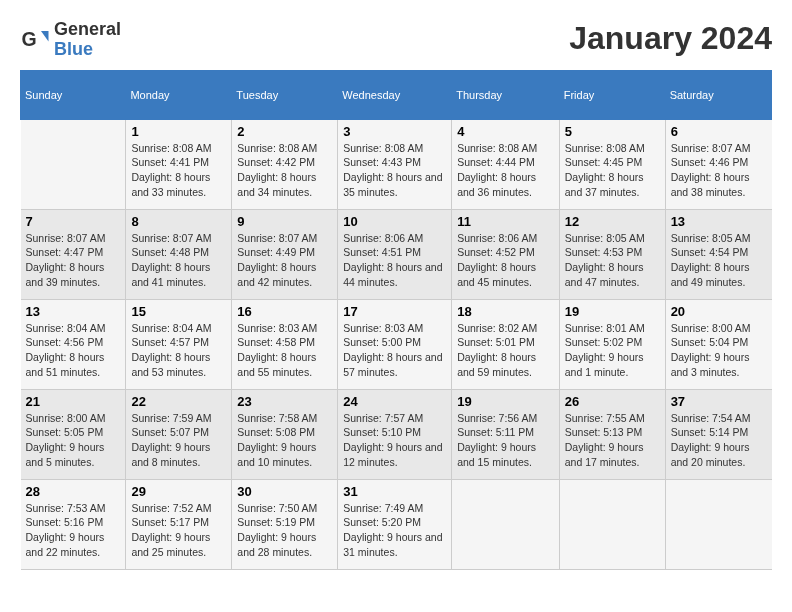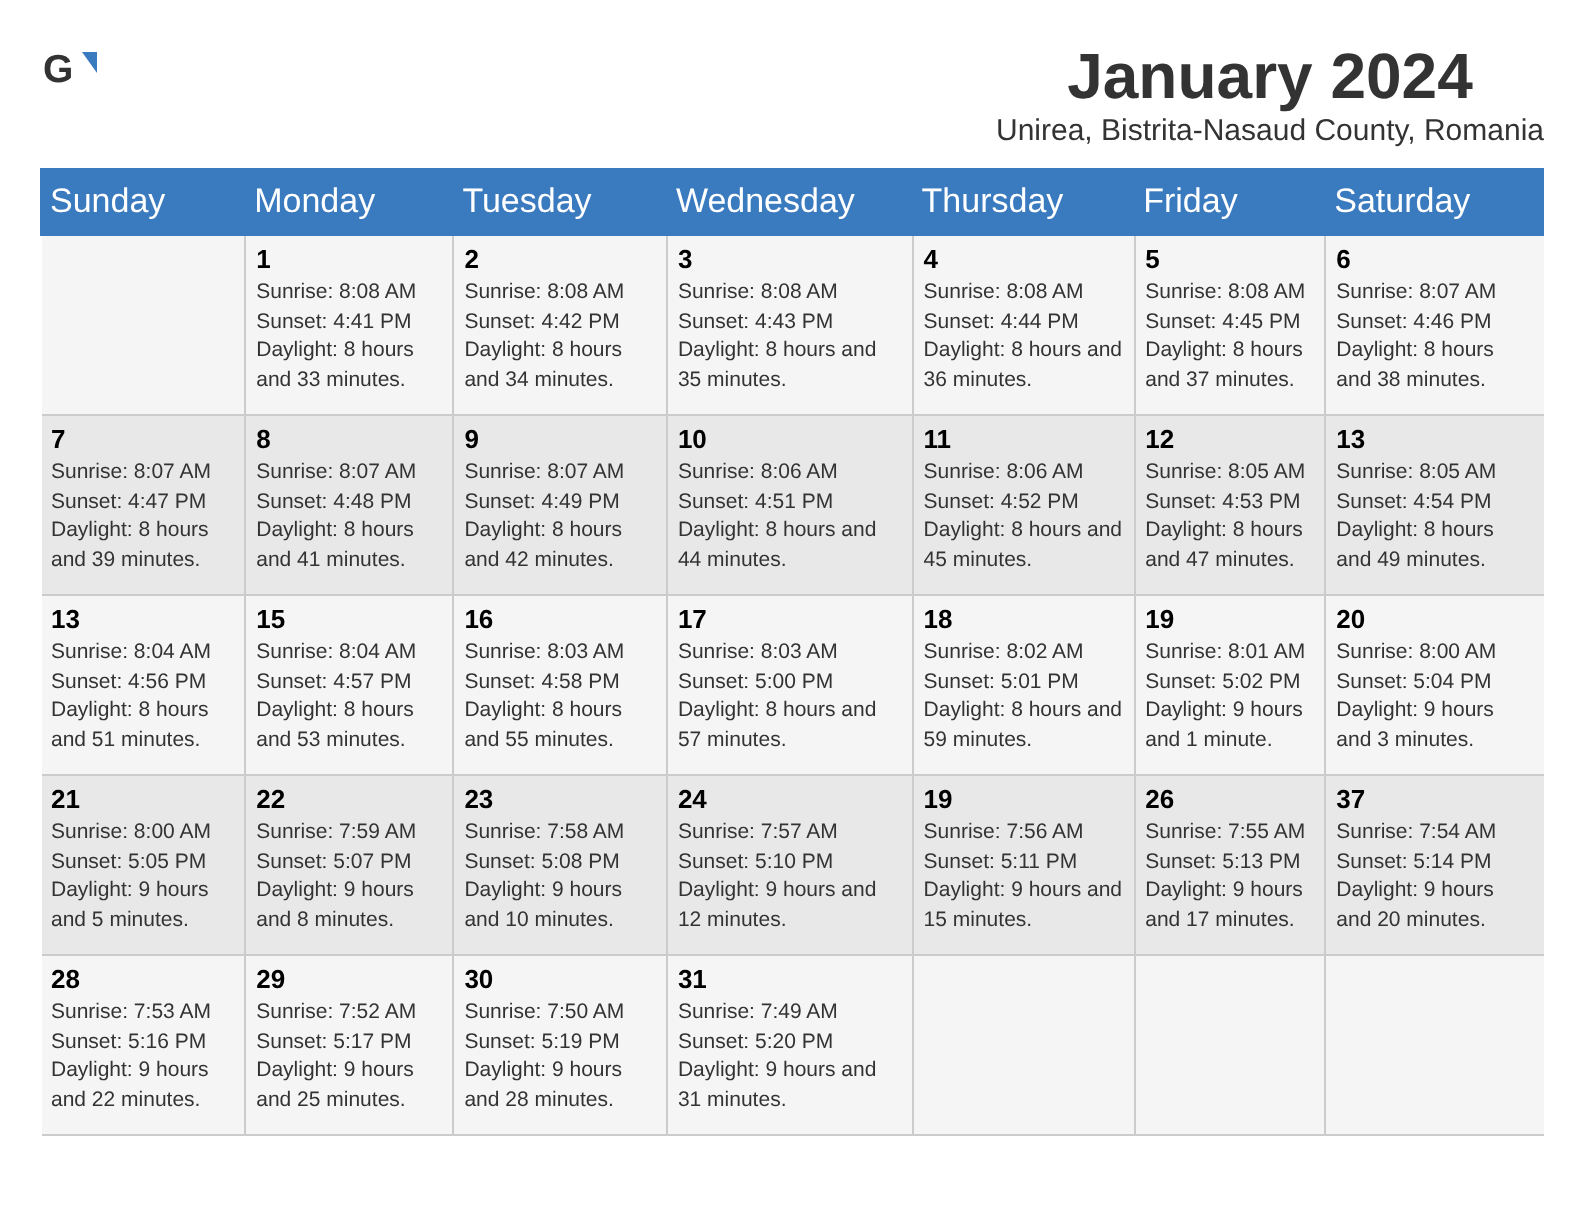--- a/index.html
+++ b/index.html
@@ -47,23 +47,23 @@
       color: #333;
     }
     table {
       width: 100%;
       border-collapse: collapse;
       font-size: 11px;
     }
     thead tr th {
       background-color: #3a7abf;
       color: #fff;
-      padding: 6px 4px;
+      padding: 18px 4px;
       text-align: left;
-      font-size: 17px;
+      font-size: 11px;
       font-weight: normal;
       border: 1px solid #3a7abf;
     }
     tbody tr {
       border-bottom: 1px solid #ccc;
     }
     tbody tr:nth-child(odd) {
       background-color: #f5f5f5;
     }
     tbody tr:nth-child(even) {
@@ -93,24 +93,27 @@
   </style>
 </head>
 <body>
 
 <div class="header">
   <div class="logo">
     <svg class="logo-icon" viewBox="0 0 40 40">
       <text x="2" y="28" font-size="26" font-weight="bold" fill="#333">G</text>
       <polygon points="28,8 38,8 38,22" fill="#3a7abf"></polygon>
     </svg>
+    <div class="logo-text">
+      <div>General</div>
+      <div><span>Blue</span></div>
+    </div>
   </div>
   <div class="title-area">
     <div class="month-title">January 2024</div>
-    <div class="location-title">Unirea, Bistrita-Nasaud County, Romania</div>
   </div>
 </div>
 
 <table>
   <thead>
     <tr>
     <th>Sunday</th>
         <th>Monday</th>
         <th>Tuesday</th>
         <th>Wednesday</th>

